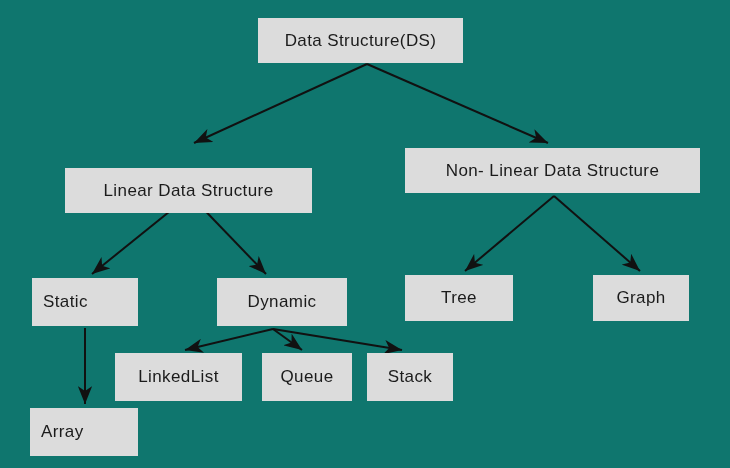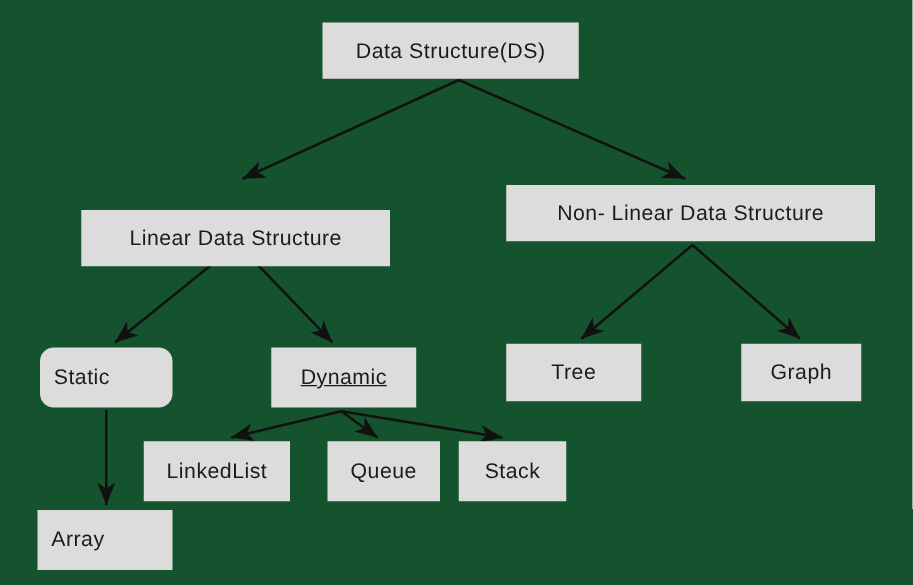--- a/index.html
+++ b/index.html
@@ -4,21 +4,21 @@
 <style>
   html, body {
     margin: 0;
     padding: 0;
     background: #ffffff;
   }
   .canvas {
     position: relative;
     width: 730px;
     height: 468px;
-    background: #14532d;
+    background: #0f766e;
     font-family: "Liberation Sans", "DejaVu Sans", sans-serif;
     overflow: hidden;
   }
   .edges-layer {
     position: absolute;
     left: 0;
     top: 0;
     width: 730px;
     height: 468px;
     pointer-events: none;
@@ -36,25 +36,25 @@
     box-sizing: border-box;
   }
   .node.align-left {
     justify-content: flex-start;
     padding-left: 11px;
   }
   
   .node-ds         { left: 258px; top: 18px;  width: 205px; height: 45px; }
   .node-linear     { left: 65px;  top: 148px; width: 247px; height: 45px; margin-top: 20px; }
   .node-nonlinear  { left: 405px; top: 148px; width: 295px; height: 45px; }
-  .node-static     { left: 32px;  top: 278px; width: 106px; height: 48px; border-radius: 11px; }
-  .node-dynamic    { left: 217px; top: 278px; width: 116px; height: 48px; text-decoration: underline; }
+  .node-static     { left: 32px;  top: 278px; width: 106px; height: 48px; }
+  .node-dynamic    { left: 217px; top: 278px; width: 130px; height: 48px; }
   .node-tree       { left: 405px; top: 275px; width: 108px; height: 46px; }
   .node-graph      { left: 593px; top: 275px; width: 96px; height: 46px; }
-  .node-linkedlist { left: 115px; top: 353px; width: 117px; height: 48px; }
+  .node-linkedlist { left: 115px; top: 353px; width: 127px; height: 48px; }
   .node-queue      { left: 262px; top: 353px; width: 90px;  height: 48px; }
   .node-stack      { left: 367px; top: 353px; width: 86px;  height: 48px; }
   .node-array      { left: 30px;  top: 408px; width: 108px; height: 48px; }
 </style>
 </head>
 <body>
 
 <div class="canvas">
 
   <svg class="edges-layer" width="730" height="468" viewBox="0 0 730 468" xmlns="http://www.w3.org/2000/svg">

